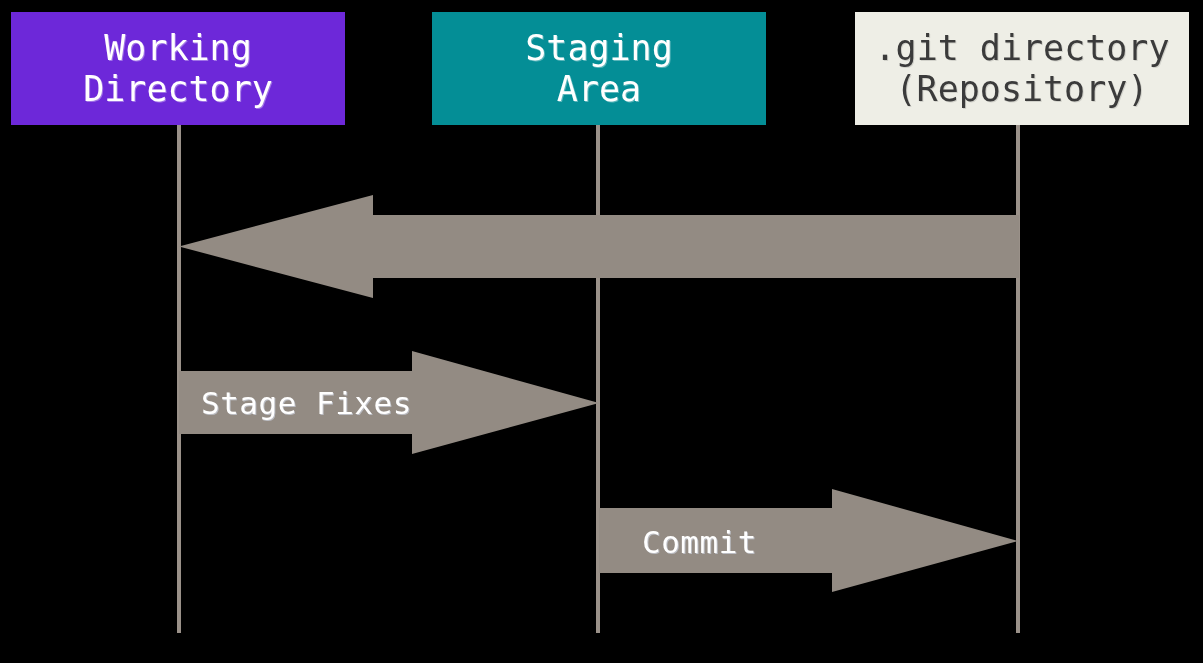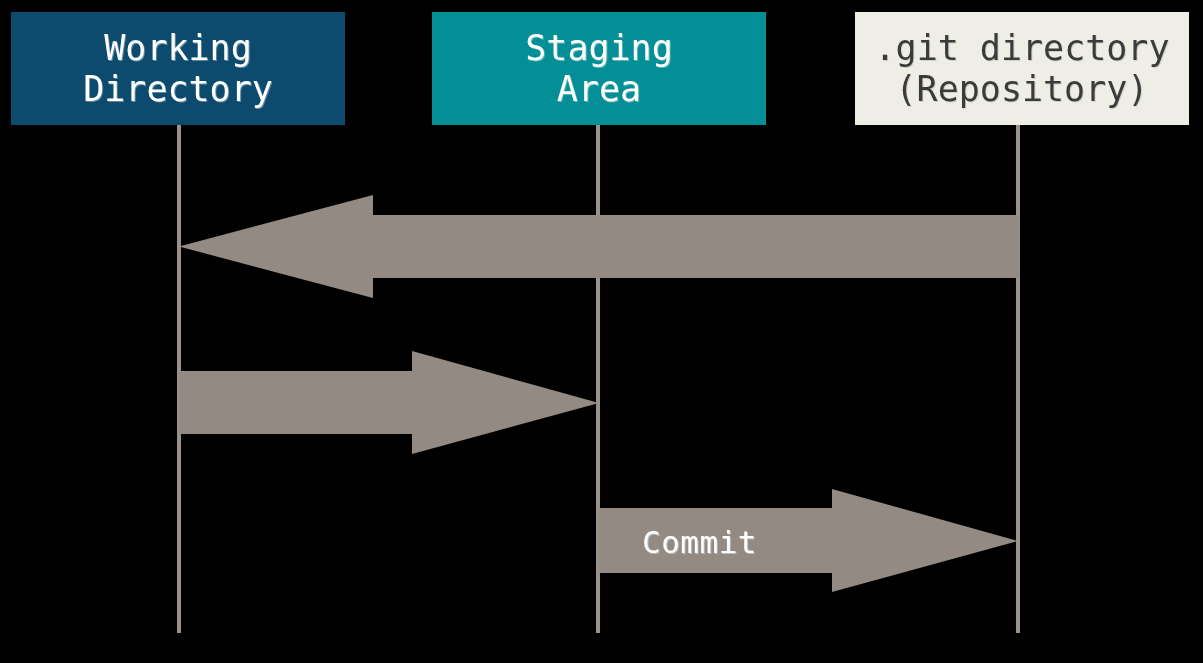--- a/index.html
+++ b/index.html
@@ -25,21 +25,21 @@
     text-align: center;
     line-height: 1.16;
     font-size: 35px;
     letter-spacing: 0px;
     white-space: pre-line;
     box-sizing: border-box;
     padding: 2px 6px;
   }
   .box-working {
     left: 11px;  top: 12px;  width: 334px; height: 113px;
-    background: #0c4a6e;
+    background: #6d28d9;
     color: #ffffff;
     text-shadow: 1px 1px 0 rgba(255,255,255,0.35);
   }
   .box-staging {
     left: 432px; top: 12px;  width: 334px; height: 113px;
     background: #048e96;
     color: #ffffff;
     text-shadow: 1px 1px 0 rgba(255,255,255,0.35);
   }
   .box-repo {
@@ -97,20 +97,21 @@
     <svg width="840" height="105" viewBox="0 0 840 105" xmlns="http://www.w3.org/2000/svg">
       <polygon points="0,52.5 194,1 194,21 840,21 840,84 194,84 194,104" fill="#938b83"></polygon>
     </svg>
   </div>
 
   <div class="arrow" style="left:179px; top:351px;">
     <svg width="420" height="104" viewBox="0 0 420 104" xmlns="http://www.w3.org/2000/svg">
       <polygon points="0,20 233,20 233,0 420,52 233,103 233,83 0,83" fill="#938b83"></polygon>
     </svg>
   </div>
+  <div class="arrow-label" style="left:201px; top:385px;">Stage Fixes</div>
 
   <div class="arrow" style="left:599px; top:489px;">
     <svg width="419" height="104" viewBox="0 0 419 104" xmlns="http://www.w3.org/2000/svg">
       <polygon points="0,19 233,19 233,0 419,52 233,103 233,84 0,84" fill="#938b83"></polygon>
     </svg>
   </div>
   <div class="arrow-label" style="left:642px; top:524px;">Commit</div>
 
 </div>
 

